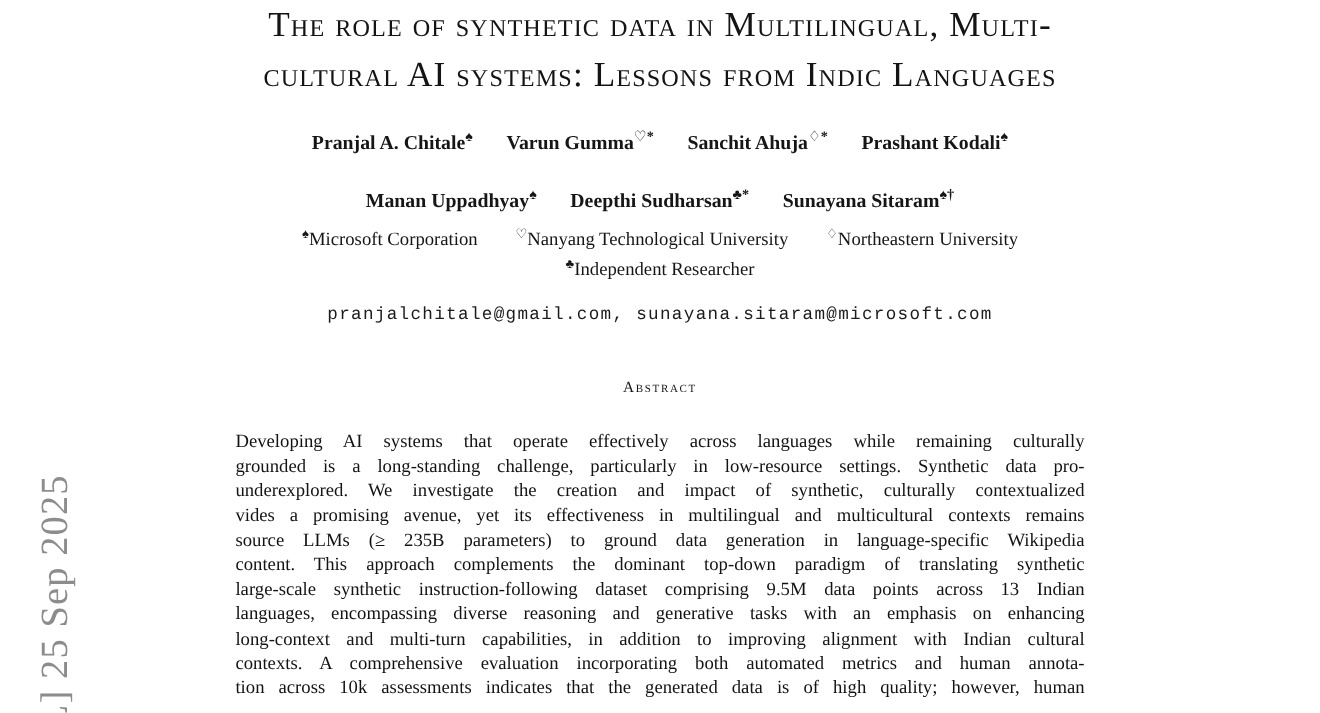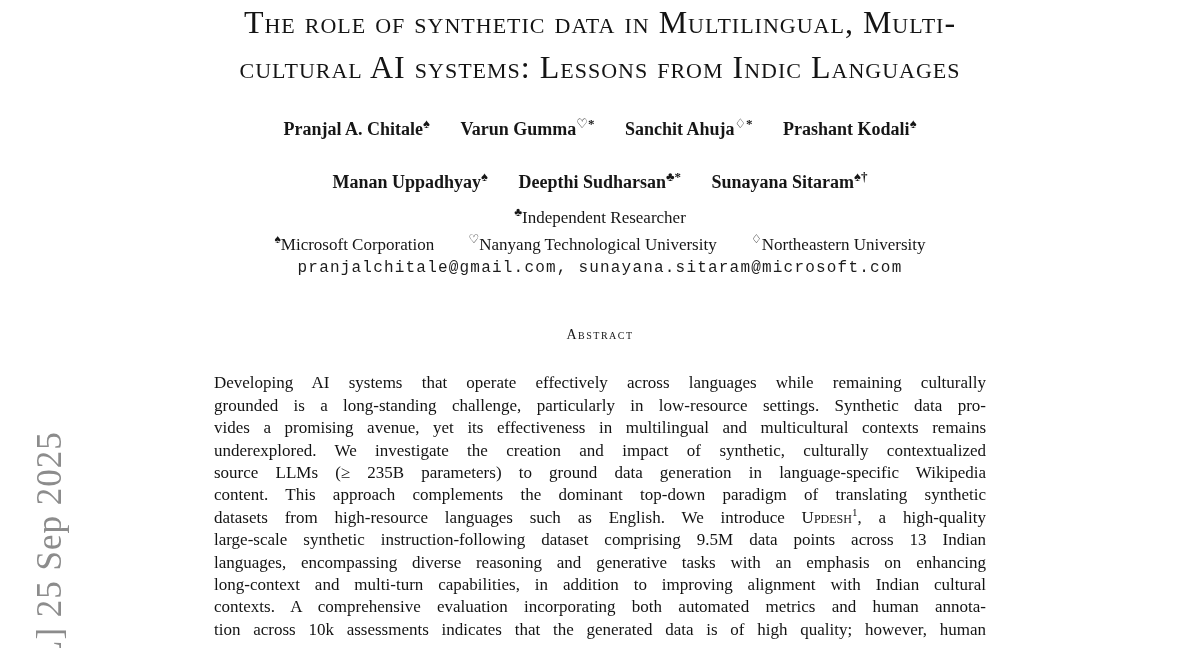--- a/index.html
+++ b/index.html
@@ -25,21 +25,21 @@
   .authors .row{line-height:28px;margin-top:20px;}
   .author{margin:0 13px;white-space:nowrap;}
   .author sup{font-size:13px;font-weight:bold;}
   
   .affils{margin-top:5px;text-align:center;font-size:17px;}
   .affils .row{line-height:22px;}
   .affil{margin:0 15px;white-space:nowrap;}
   .affil sup{font-size:12px;}
   
   .emails{
-    margin-top:3px;text-align:center;
+    margin-top:21px;text-align:center;
     font-family:"Liberation Mono","DejaVu Sans Mono",monospace;
     font-size:16px;letter-spacing:1.2px;color:#1c1c1c;
   }
   
   .abs-heading{
     margin-top:50px;text-align:center;font-variant:small-caps;
     font-size:14px;letter-spacing:1.5px;color:#141414;
   }
   .abs-body{
     width:772px;margin:29px auto 0 auto;font-size:17px;color:#131313;
@@ -72,42 +72,40 @@
     </div>
     <div class="row">
       <span class="author"><span>Manan Uppadhyay</span><sup>♠</sup></span>
       <span class="author"><span>Deepthi Sudharsan</span><sup>♣*</sup></span>
       <span class="author"><span>Sunayana Sitaram</span><sup>♠†</sup></span>
     </div>
   </div>
 
   <div class="affils">
     <div class="row">
-      <span class="affil"><sup>♣</sup><span>Independent Researcher</span></span>
-    </div>
-    <div class="row">
       <span class="affil"><sup>♠</sup><span>Microsoft Corporation</span></span>
       <span class="affil"><sup>♡</sup><span>Nanyang Technological University</span></span>
       <span class="affil"><sup>♢</sup><span>Northeastern University</span></span>
+    </div>
+    <div class="row">
+      <span class="affil"><sup>♣</sup><span>Independent Researcher</span></span>
     </div>
   </div>
 
   <div class="emails">pranjalchitale@gmail.com, sunayana.sitaram@microsoft.com</div>
 
   <div class="abs-heading">Abstract</div>
 
   <div class="abs-body">
     <div class="abs-line">Developing AI systems that operate effectively across languages while remaining culturally</div>
     <div class="abs-line">grounded is a long-standing challenge, particularly in low-resource settings. Synthetic data pro-</div>
+    <div class="abs-line">underexplored.  We investigate the creation and impact of synthetic, culturally contextualized</div>
     <div class="abs-line">vides a promising avenue, yet its effectiveness in multilingual and multicultural contexts remains</div>
-    <div class="abs-line">underexplored.  We investigate the creation and impact of synthetic, culturally contextualized</div>
     <div class="abs-line">source LLMs (≥ 235B parameters) to ground data generation in language-specific Wikipedia</div>
     <div class="abs-line">content. This approach complements the dominant top-down paradigm of translating synthetic</div>
-    <div class="abs-line"><span>datasets from high-resource languages such as English. We introduce</span>
-      <span class="sc">Updesh</span><sup>1</sup><span>, a high-quality</span></div>
     <div class="abs-line">large-scale synthetic instruction-following dataset comprising 9.5M data points across 13 Indian</div>
     <div class="abs-line">languages, encompassing diverse reasoning and generative tasks with an emphasis on enhancing</div>
     <div class="abs-line">long-context and multi-turn capabilities, in addition to improving alignment with Indian cultural</div>
     <div class="abs-line">contexts. A comprehensive evaluation incorporating both automated metrics and human annota-</div>
     <div class="abs-line">tion across 10k assessments indicates that the generated data is of high quality; however, human</div>
 
   </div>
 
 </div>
 

